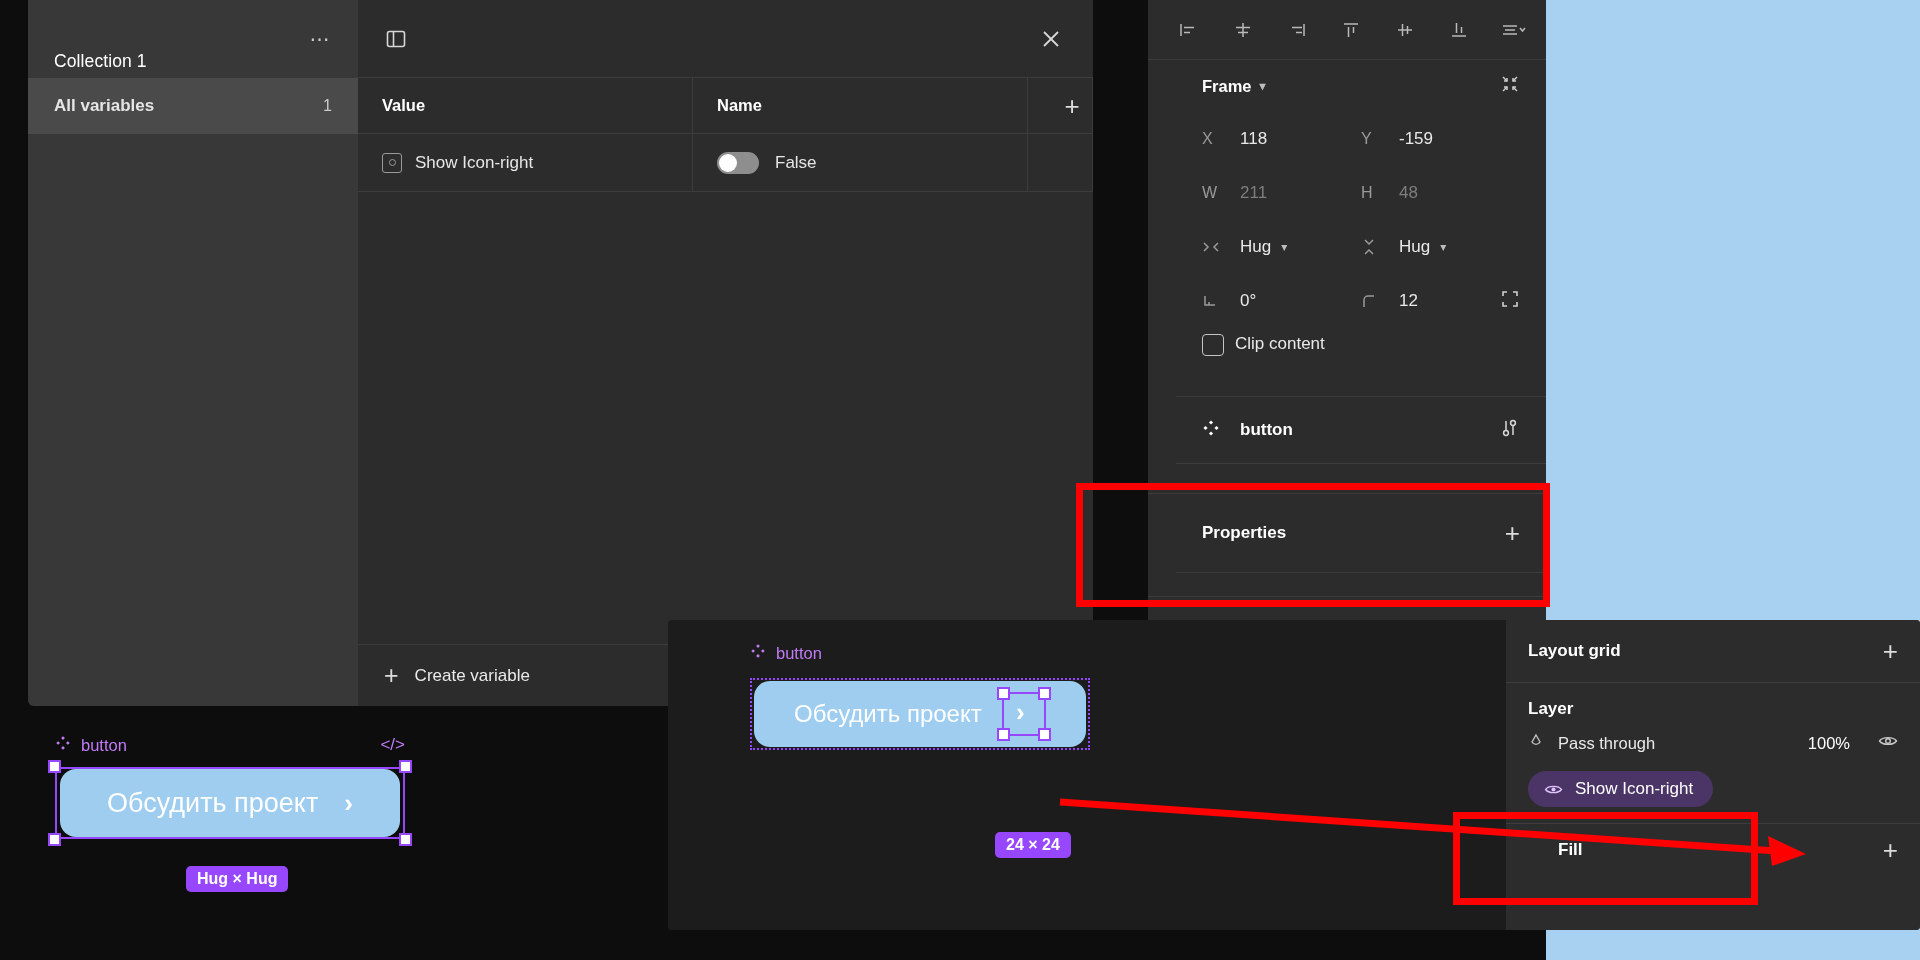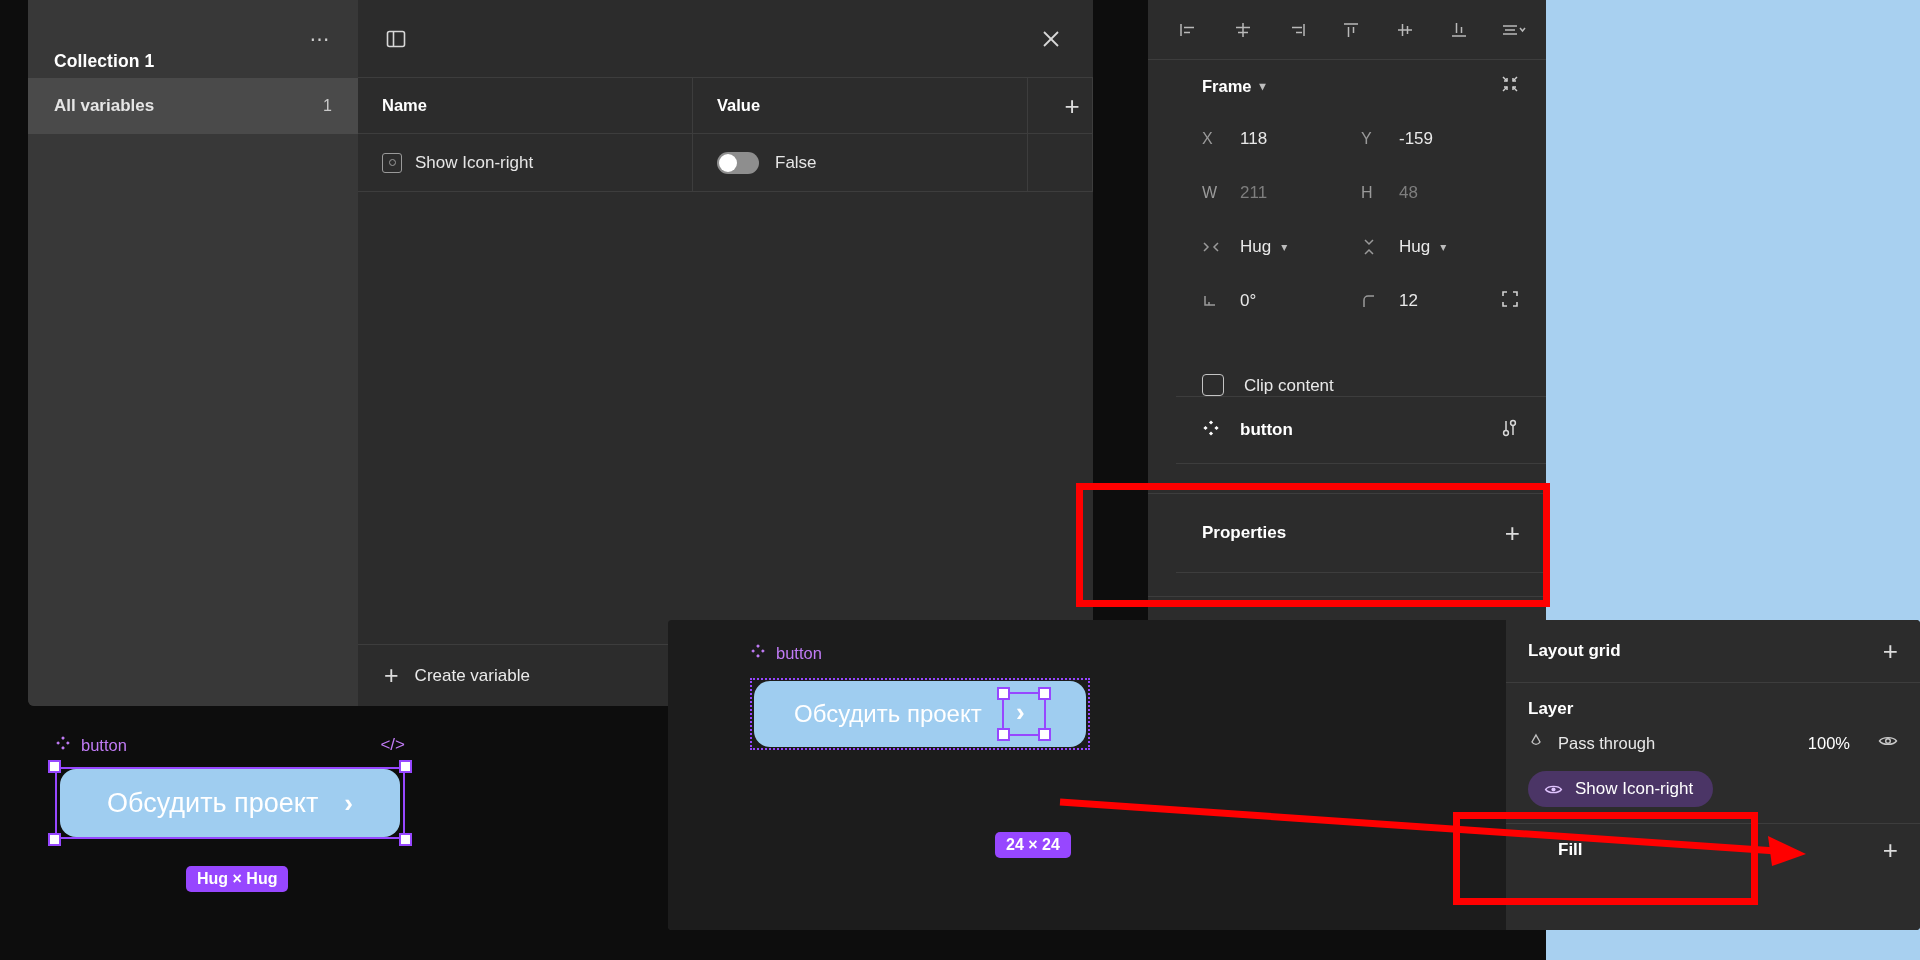--- a/index.html
+++ b/index.html
@@ -25,21 +25,21 @@
   .vars-modal {
     position:absolute; left:28px; top:0; width:1065px; height:706px;
     background:#2c2c2c; border-radius:0 0 6px 6px; overflow:hidden;
     display:flex;
   }
   .vars-sidebar { width:330px; background:#383838; height:100%; position:relative; }
   .vars-sidebar-head {
     height:78px; display:flex; align-items:center; justify-content:space-between;
     padding:0 26px 0 26px; background:#383838;
   }
-  .vars-coll-title { color:#fff; font-size:17.5px; font-weight:bold; letter-spacing:.1px;margin-top:44px; }
+  .vars-coll-title { color:#fff; font-size:17.5px; font-weight:normal; letter-spacing:.1px;margin-top:44px; }
   .dots-btn { color:#cfcfcf; font-size:20px; letter-spacing:2.5px; line-height:1; cursor:pointer; }
   .vars-allrow {
     height:56px; display:flex; align-items:center; justify-content:space-between;
     padding:0 26px 0 26px; background:#4a4a4a;
   }
   .vars-allrow-label { color:#e5e5e5; font-size:17px; font-weight:bold; }
   .vars-allrow-count { color:#c9c9c9; font-size:16px; }
   .vars-sidebar-rest { background:#383838; flex:1; }
 
   .vars-main { flex:1; display:flex; flex-direction:column; background:#2c2c2c; position:relative; }
@@ -103,21 +103,21 @@
   .rpanel-sect { padding:0 26px; border-bottom:1px solid #3d3d3d;margin-left:28px; }
   .sect-head { height:52px; display:flex; align-items:center; justify-content:space-between; }
   .sect-title { color:#fff; font-size:16.5px; font-weight:bold; display:flex; align-items:center; gap:8px; }
   .chev { color:#bdbdbd; font-size:12px; }
   .prop-grid { display:flex; flex-wrap:wrap; padding-bottom:6px; }
   .prop-cell { width:50%; height:54px; display:flex; align-items:center; gap:14px; }
   .prop-lbl { color:#9a9a9a; font-size:16px; width:24px; display:flex; align-items:center; }
   .prop-val { color:#e9e9e9; font-size:17px; }
   .prop-val.dim { color:#7e7e7e; }
   .prop-val.drop { display:flex; align-items:center; gap:10px; }
-  .clip-row { height:62px; display:flex; align-items:flex-end; gap:20px; }
+  .clip-row { height:62px; display:flex; align-items:flex-start; gap:11px; }
   .cbox { width:22px; height:22px; border:1.6px solid #c4c4c4; border-radius:4px; }
   .clip-lbl { color:#e9e9e9; font-size:17px; }
   .comp-row { height:66px; display:flex; align-items:center; justify-content:space-between; }
   .comp-left { display:flex; align-items:center; gap:20px; }
   .comp-name { color:#fff; font-size:17px; font-weight:bold; }
   .spacer-row { height:30px; border-bottom:1px solid #3d3d3d; }
   .props-row { height:78px; display:flex; align-items:center; justify-content:space-between;text-align:center; }
   .props-title { color:#fff; font-size:17px; font-weight:bold; }
   .rpanel-tail { border-bottom:1px solid #3d3d3d; height:24px; }
 
@@ -431,22 +431,22 @@
               <g stroke="#d8d8d8" stroke-width="1.8">
                 <line x1="5" y1="5" x2="19" y2="19"></line>
                 <line x1="19" y1="5" x2="5" y2="19"></line>
               </g>
             </svg>
         </span>
       </div>
 
       <div class="vars-table">
         <div class="vars-headrow">
+          <div class="vars-th th-value">Value</div>
           <div class="vars-th th-name">Name</div>
-          <div class="vars-th th-value">Value</div>
           <div class="vars-th th-plus">
             <span class="plus-glyph">+</span>
           </div>
         </div>
         <div class="vars-row">
           <div class="vars-td td-name">
             <span class="bool-chip">
                 <i></i>
               </span>
             <span class="td-text">Show Icon-right</span>

